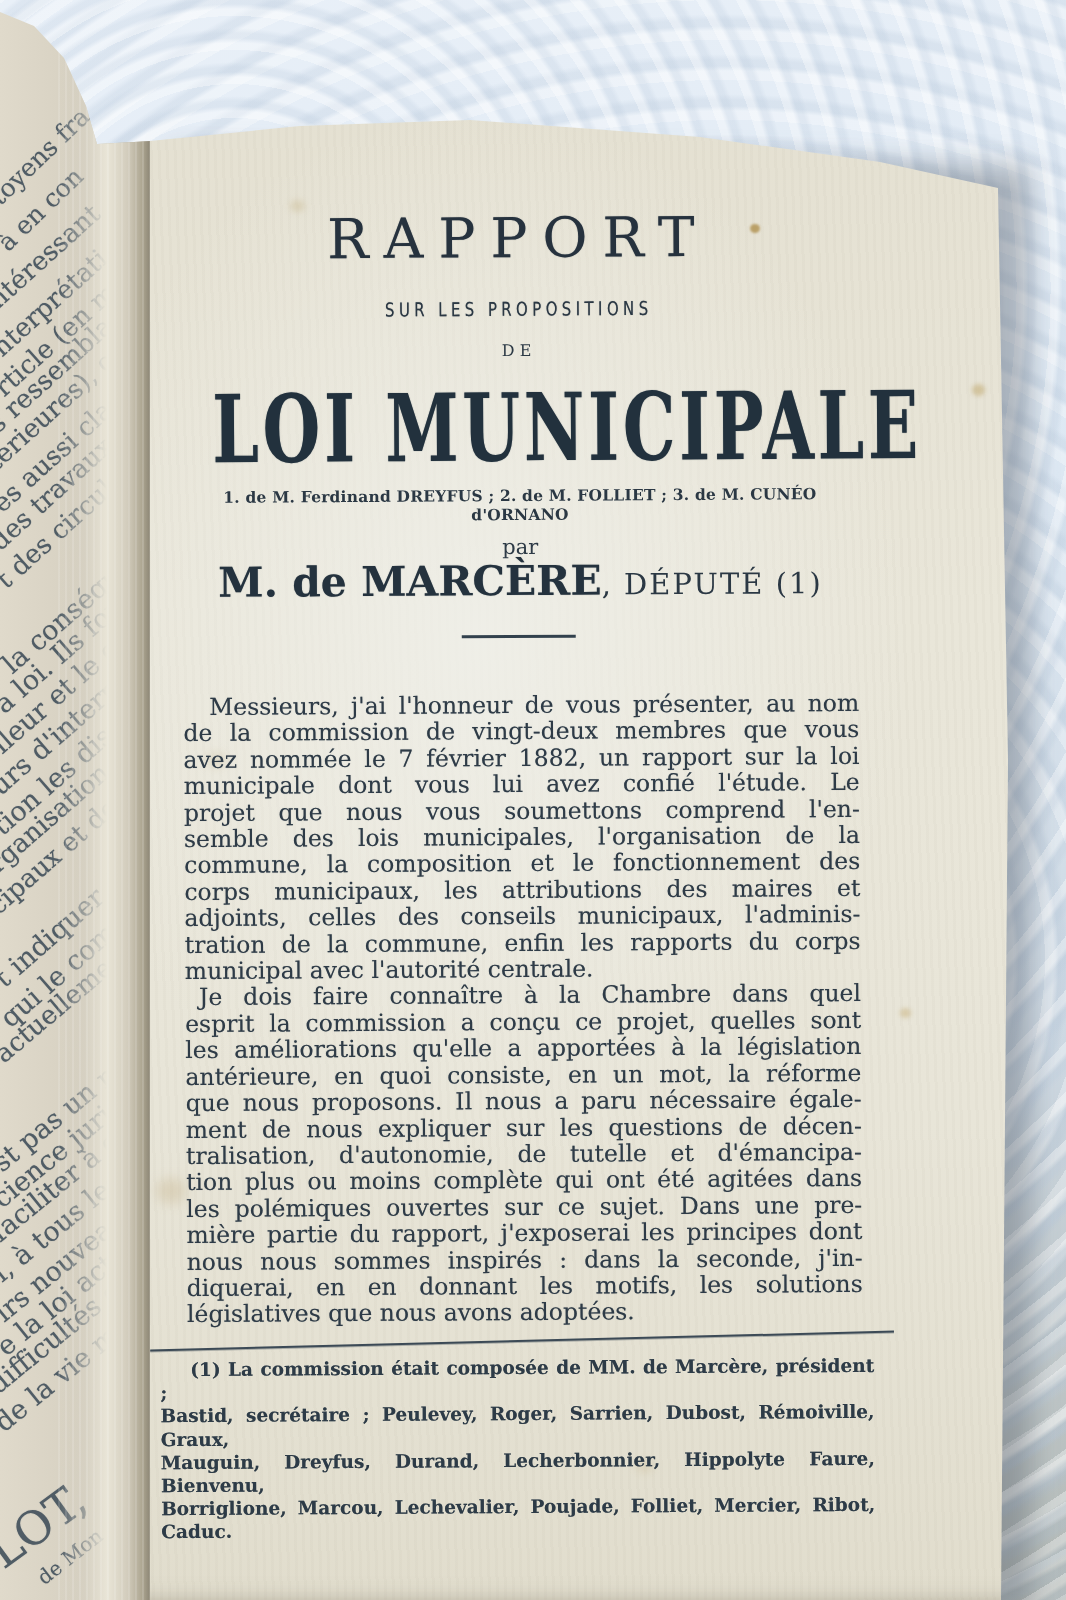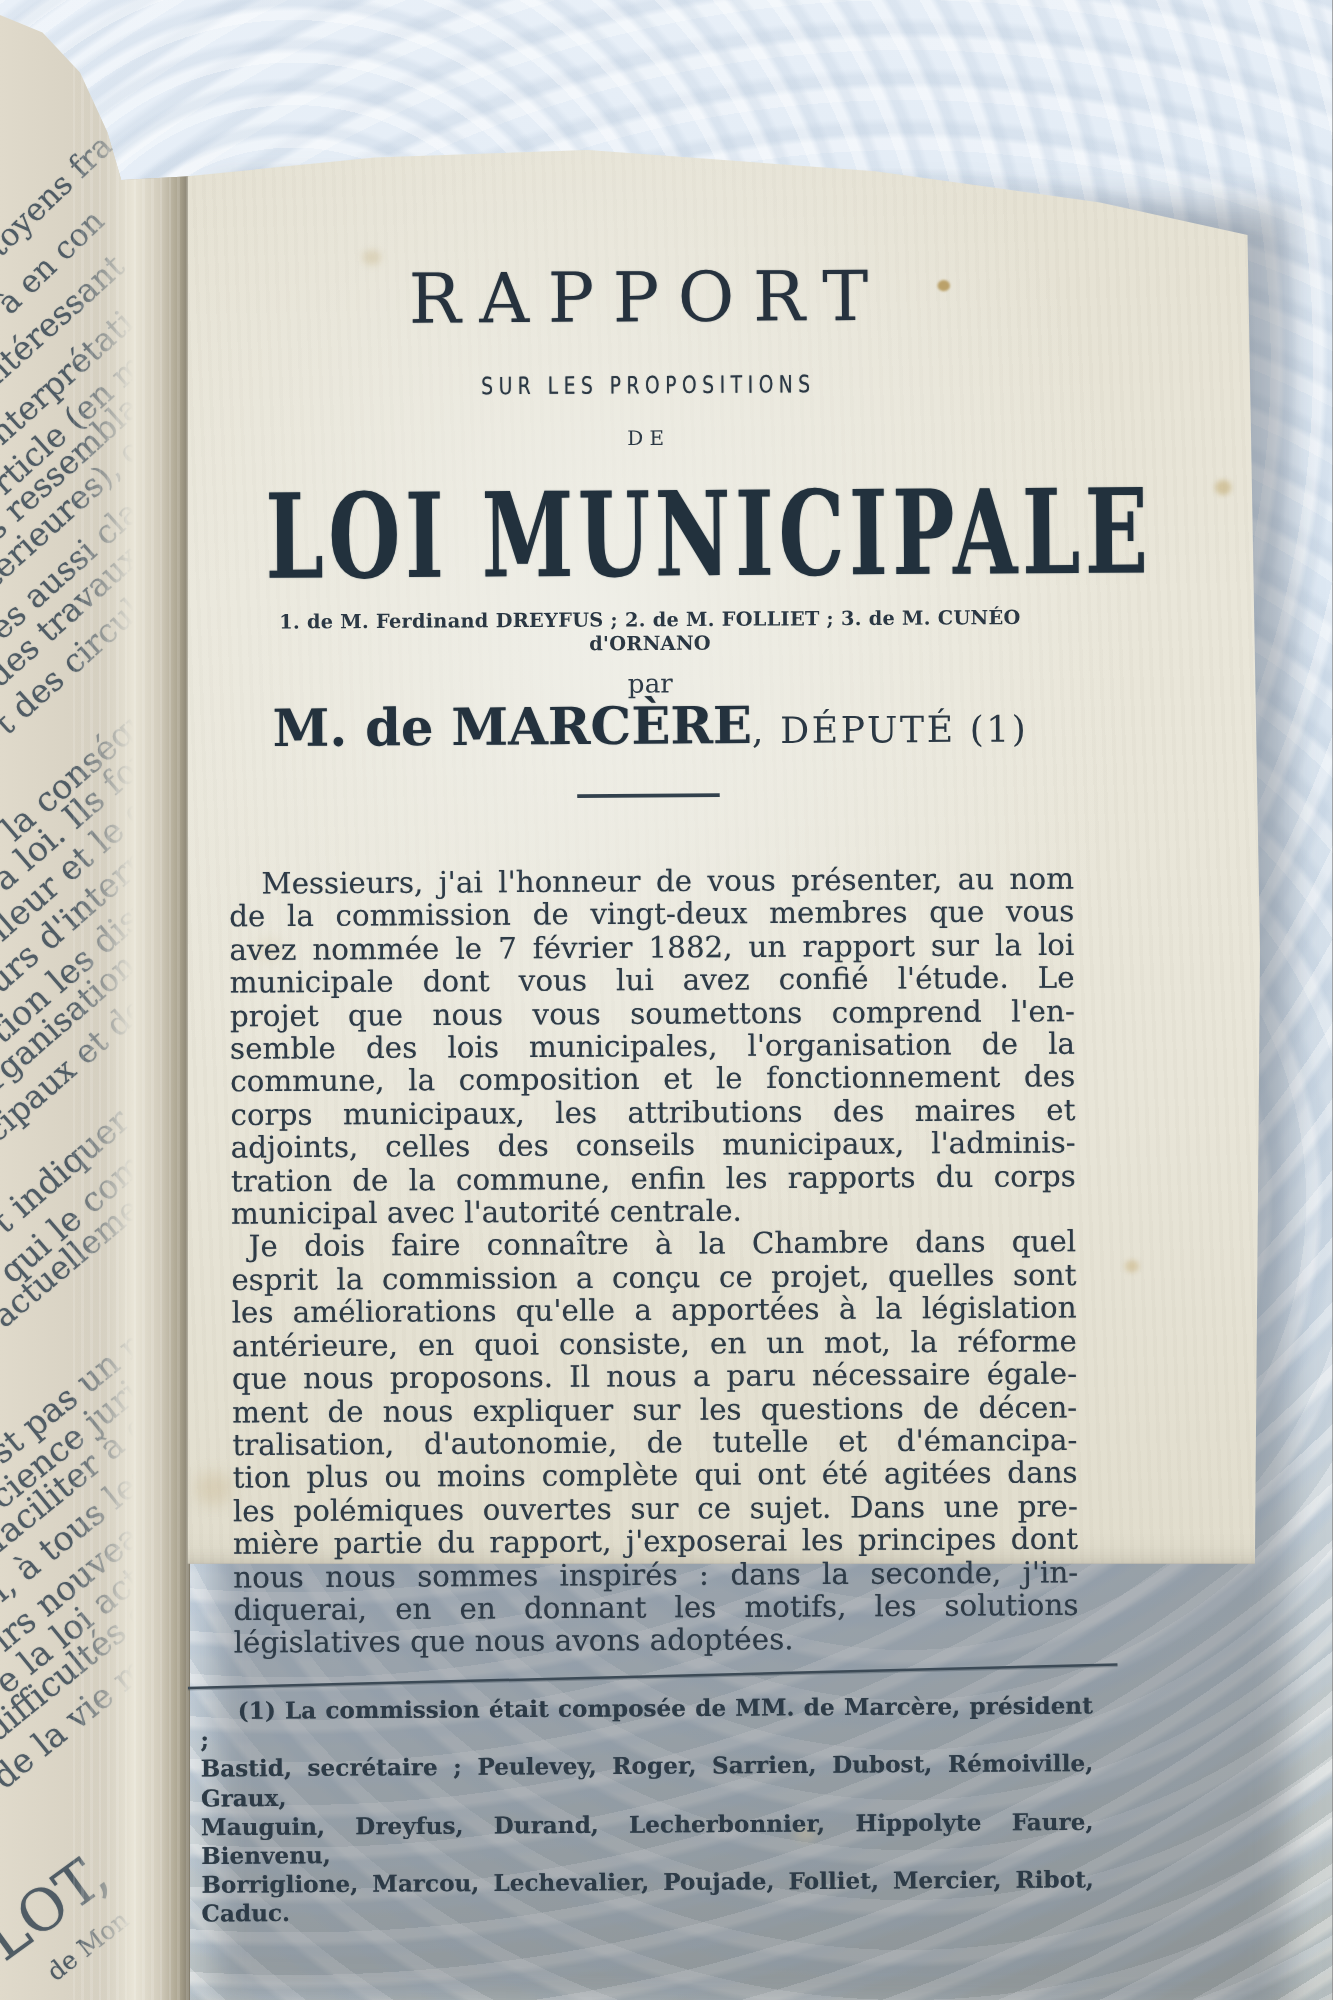--- a/index.html
+++ b/index.html
@@ -20,21 +20,21 @@
     clip-path:polygon(0 12px,34px 26px,64px 58px,86px 106px,97px 144px,152px 141px,152px 1600px,0 1600px);
     background:linear-gradient(90deg,#e0dacb 0%,#d9d3c4 38%,#cdc7b6 62%,#b5ae9d 88%,#a29b8a 100%);}
   .left-frags{position:absolute;left:0;top:0;width:122px;height:1600px;overflow:hidden;}
   .frag{position:absolute;white-space:nowrap;color:#3d4c58;opacity:.88;
     transform-origin:0 50%;text-shadow:0 0 1px rgba(61,76,88,.5);}
   .fold{position:absolute;left:58px;top:0;width:94px;height:1600px;
     background:
       repeating-linear-gradient(90deg,rgba(255,255,255,.14) 0 2px,rgba(0,0,0,0) 2px 7px),
       linear-gradient(90deg,rgba(205,199,184,0) 0%,rgba(219,214,201,.55) 28%,#e9e5d7 52%,#d2ccbc 74%,#aca590 90%,#847e6e 100%);}
   
-  .right-page{position:absolute;left:0;top:0;width:1066px;height:1251px;z-index:3;
+  .right-page{position:absolute;left:0;top:0;width:1066px;height:1600px;z-index:3;
     clip-path:polygon(150px 141px,300px 126px,470px 120px,700px 137px,880px 162px,998px 188px,1008px 760px,1001px 1600px,150px 1600px);
     background:
       radial-gradient(ellipse 600px 740px at 45% 40%,rgba(240,240,234,.85),rgba(240,240,234,0) 72%),
       repeating-linear-gradient(88deg,rgba(120,110,90,.03) 0 3px,rgba(0,0,0,0) 3px 8px),
       linear-gradient(180deg,#d6d0bf 0%,#e4e0d1 4%,#e9e6d9 38%,#e8e5d8 70%,#e1ddcd 100%);
     box-shadow:inset 26px 0 30px -12px rgba(92,86,70,.55), inset -8px 0 18px -8px rgba(120,112,94,.35);}
   
   .spot{position:absolute;border-radius:50%;pointer-events:none;}
   .s1{left:750px;top:224px;width:10px;height:9px;background:#b0914f;opacity:.8;filter:blur(1px);}
   .s2{left:290px;top:200px;width:15px;height:12px;background:#cdbf9a;opacity:.5;filter:blur(3px);}

